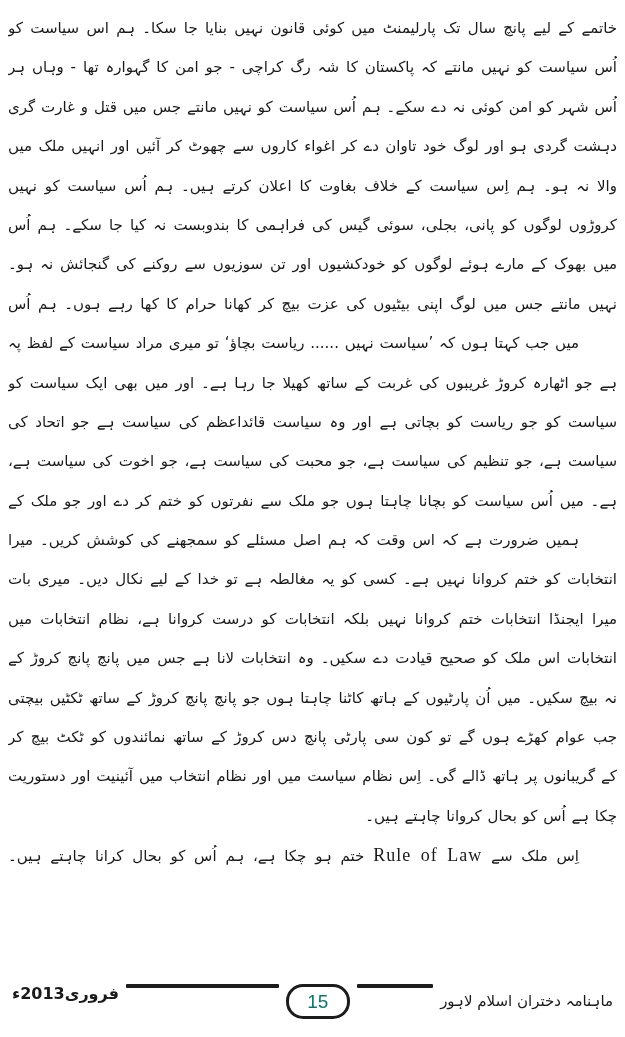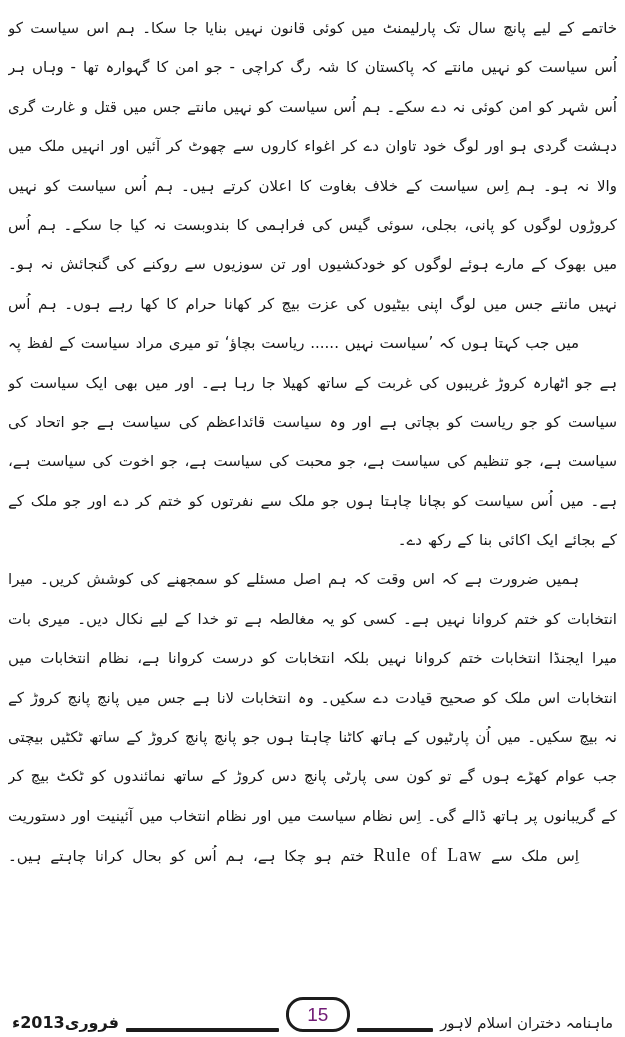--- a/index.html
+++ b/index.html
@@ -46,21 +46,21 @@
     font-size: 18px;
     letter-spacing: 1px;
   }
   .footer {
     position: absolute;
     left: 0;
     right: 0;
     top: 984px;
     height: 48px;
     display: flex;
-    align-items: flex-end;
+    align-items: flex-start;
     padding: 0 12px;
     gap: 7px;
     box-sizing: border-box;
   }
   .footer-date {
     direction: rtl;
     font-weight: bold;
     font-size: 16px;
     color: #1a1a1a;
     white-space: nowrap;
@@ -78,28 +78,29 @@
     width: 58px;
     height: 29px;
     border: 3px solid #1c1c1c;
     border-radius: 17px;
     background: #ffffff;
     display: flex;
     align-items: center;
     justify-content: center;
     font-family: "Liberation Sans", sans-serif;
     font-size: 19px;
-    color: #701a75;
+    color: #0f766e;
   }
   .footer-magazine {
     direction: rtl;
     font-size: 15px;
     color: #1a1a1a;
     white-space: nowrap;
     flex: 0 0 auto;
+    margin-top: 8px;
   }
 </style>
 </head>
 <body>
 
 <div class="page">
 
   <div class="text-block" lang="ur">
       <div class="line">خاتمے کے لیے پانچ سال تک پارلیمنٹ میں کوئی قانون نہیں بنایا جا سکا۔ ہم اس سیاست کو مسترد کرتے ہیں۔ ہم</div>
       <div class="line">اُس سیاست کو نہیں مانتے کہ پاکستان کا شہ رگ کراچی - جو امن کا گہوارہ تھا - وہاں ہر روز لاشیں گر رہی ہیں، مگر</div>
@@ -107,28 +108,28 @@
       <div class="line">دہشت گردی ہو اور لوگ خود تاوان دے کر اغواء کاروں سے چھوٹ کر آئیں اور انہیں ملک میں کوئی تحفظ دینے</div>
       <div class="line">والا نہ ہو۔ ہم اِس سیاست کے خلاف بغاوت کا اعلان کرتے ہیں۔ ہم اُس سیاست کو نہیں مانتے جس میں</div>
       <div class="line">کروڑوں لوگوں کو پانی، بجلی، سوئی گیس کی فراہمی کا بندوبست نہ کیا جا سکے۔ ہم اُس سیاست کو نہیں مانتے جس</div>
       <div class="line">میں بھوک کے مارے ہوئے لوگوں کو خودکشیوں اور تن سوزیوں سے روکنے کی گنجائش نہ ہو۔ ہم اس سیاست کو</div>
       <div class="line">نہیں مانتے جس میں لوگ اپنی بیٹیوں کی عزت بیچ کر کھانا حرام کا کھا رہے ہوں۔ ہم اُس سیاست کو نہیں مانتے</div>
       <div class="line indent">میں جب کہتا ہوں کہ ’سیاست نہیں ...... ریاست بچاؤ‘ تو میری مراد سیاست کے لفظ پہ یہ گھناؤنا کھیل</div>
       <div class="line">ہے جو اٹھارہ کروڑ غریبوں کی غربت کے ساتھ کھیلا جا رہا ہے۔ اور میں بھی ایک سیاست کو بچانا چاہتا ہوں، اُس</div>
       <div class="line">سیاست کو جو ریاست کو بچاتی ہے اور وہ سیاست قائداعظم کی سیاست ہے جو اتحاد کی سیاست ہے، جو یقین کی</div>
       <div class="line">سیاست ہے، جو تنظیم کی سیاست ہے، جو محبت کی سیاست ہے، جو اخوت کی سیاست ہے، جو وحدت کی سیاست</div>
       <div class="line">ہے۔ میں اُس سیاست کو بچانا چاہتا ہوں جو ملک سے نفرتوں کو ختم کر دے اور جو ملک کے ٹکڑے ٹکڑے کرنے</div>
-      <div class="line short">کے بجائے ایک اکائی بنا کے رکھ دے۔</div>
       <div class="line indent">ہمیں ضرورت ہے کہ اس وقت کہ ہم اصل مسئلے کو سمجھنے کی کوشش کریں۔ میرا ایجنڈا پاکستان سے</div>
       <div class="line">انتخابات کو ختم کروانا نہیں ہے۔ کسی کو یہ مغالطہ ہے تو خدا کے لیے نکال دیں۔ میری بات کو سمجھنے کی کوشش کریں۔</div>
       <div class="line">میرا ایجنڈا انتخابات ختم کروانا نہیں بلکہ انتخابات کو درست کروانا ہے، نظام انتخابات میں اصلاح کروانا ہے تا کہ وہ</div>
       <div class="line">انتخابات اس ملک کو صحیح قیادت دے سکیں۔ وہ انتخابات لانا ہے جس میں پانچ پانچ کروڑ کے ساتھ پارٹیاں ٹکٹ</div>
       <div class="line">نہ بیچ سکیں۔ میں اُن پارٹیوں کے ہاتھ کاٹنا چاہتا ہوں جو پانچ پانچ کروڑ کے ساتھ ٹکٹیں بیچتی ہیں۔ میں دیکھوں گا</div>
       <div class="line">جب عوام کھڑے ہوں گے تو کون سی پارٹی پانچ دس کروڑ کے ساتھ نمائندوں کو ٹکٹ بیچ کر دیتی ہے، یہ قوم ان</div>
       <div class="line">کے گریبانوں پر ہاتھ ڈالے گی۔ اِس نظام سیاست میں اور نظام انتخاب میں آئینیت اور دستوریت کا فقدان ہو</div>
+      <div class="line short">چکا ہے اُس کو بحال کروانا چاہتے ہیں۔</div>
       <div class="line indent"><span>اِس ملک سے </span><span class="latin">Rule of Law</span><span> ختم ہو چکا ہے، ہم اُس کو بحال کرانا چاہتے ہیں۔ عدالتوں کے</span></div>
     </div>
 
   <div class="footer">
     <span class="footer-date">فروری2013ء</span>
     <div class="footer-rule left-rule"></div>
     <div class="page-pill">
       <span>15</span>
     </div>
     <div class="footer-rule right-rule"></div>

